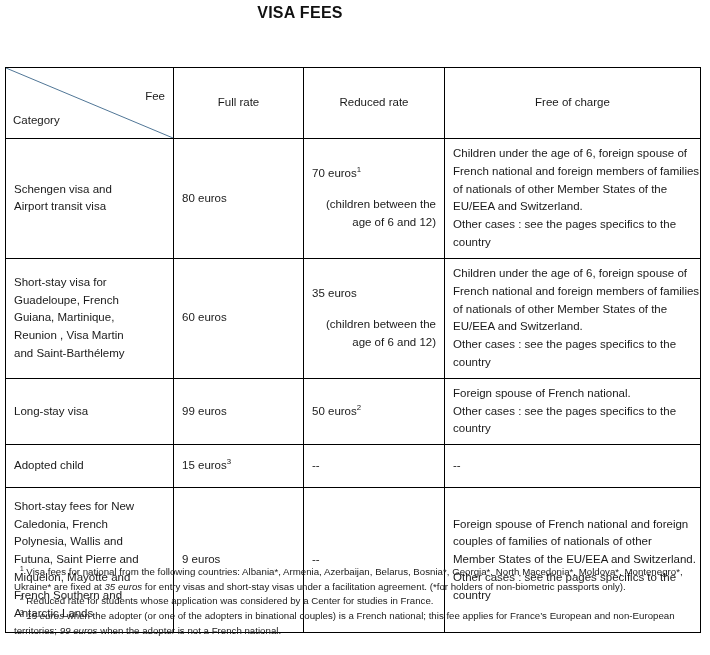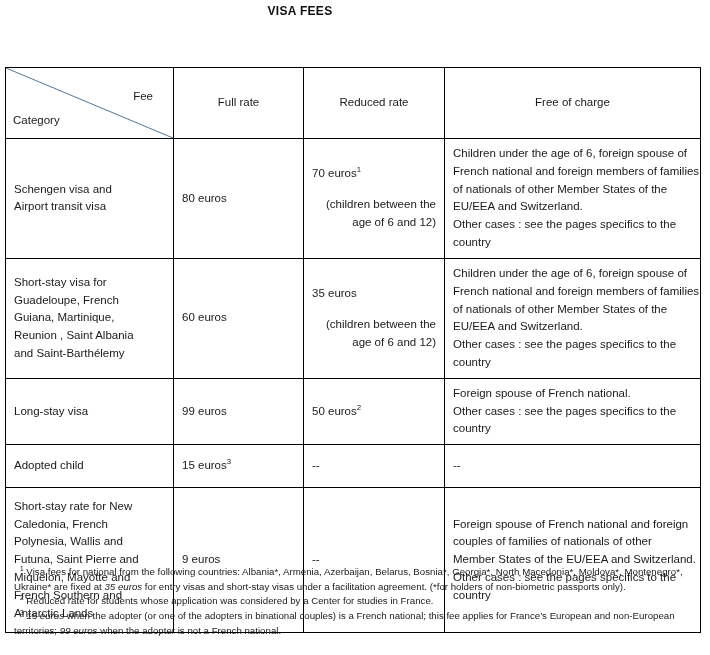--- a/index.html
+++ b/index.html
@@ -16,21 +16,21 @@
     -webkit-font-smoothing: antialiased;
   }
 
   
   .doc-title {
     position: absolute;
     left: 0;
     top: 4px;
     width: 600px;
     text-align: center;
-    font-size: 12px;
+    font-size: 16px;
     font-weight: bold;
     letter-spacing: 0.3px;
     color: #111111;
   }
 
   
   .fees-table {
     position: absolute;
     left: 5px;
     top: 67px;
@@ -62,21 +62,21 @@
     overflow: hidden;
   }
   .hdr-corner .diag {
     position: absolute;
     left: 0; top: 0;
     width: 100%; height: 100%;
     display: block;
   }
   .hdr-corner .lbl-fee {
     position: absolute;
-    right: 20px;
+    right: 8px;
     top: 20px;
     font-size: 11.5px;
   }
   .hdr-corner .lbl-category {
     position: absolute;
     left: 7px;
     bottom: 8px;
     font-size: 11.5px;
   }
   .hdr-center {
@@ -179,21 +179,21 @@
         <span class="fc-line">Other cases : see the pages specifics to the</span>
         <span class="fc-line">country</span>
       </td>
     </tr>
 
     <tr class="row-domtom">
       <td class="cat-cell">
         <span>Short-stay visa for</span><br>
         <span>Guadeloupe, French</span><br>
         <span>Guiana, Martinique,</span><br>
-        <span>Reunion , Saint Albania</span><br>
+        <span>Reunion , Visa Martin</span><br>
         <span>and Saint-Barthélemy</span>
       </td>
       <td class="rate-cell">60 euros</td>
       <td class="red-cell">
         <span class="amt"><span>35 euros</span><sup></sup></span>
         <span class="gap"></span>
         <span class="note">(children between the age of 6 and 12)</span>
       </td>
       <td class="free-cell">
         <span class="fc-line">Children under the age of 6, foreign spouse of</span>
@@ -220,21 +220,21 @@
 
     <tr class="row-adopted">
       <td class="cat-cell">Adopted child</td>
       <td class="rate-cell"><span>15 euros</span><sup>3</sup></td>
       <td class="red-cell dash">--</td>
       <td class="free-cell dash">--</td>
     </tr>
 
     <tr class="row-ctom">
       <td class="cat-cell">
-        <span>Short-stay rate for New</span><br>
+        <span>Short-stay fees for New</span><br>
         <span>Caledonia, French</span><br>
         <span>Polynesia, Wallis and</span><br>
         <span>Futuna, Saint Pierre and</span><br>
         <span>Miquelon, Mayotte and</span><br>
         <span>French Southern and</span><br>
         <span>Antarctic Lands</span>
       </td>
       <td class="rate-cell">9 euros</td>
       <td class="red-cell dash">--</td>
       <td class="free-cell">

